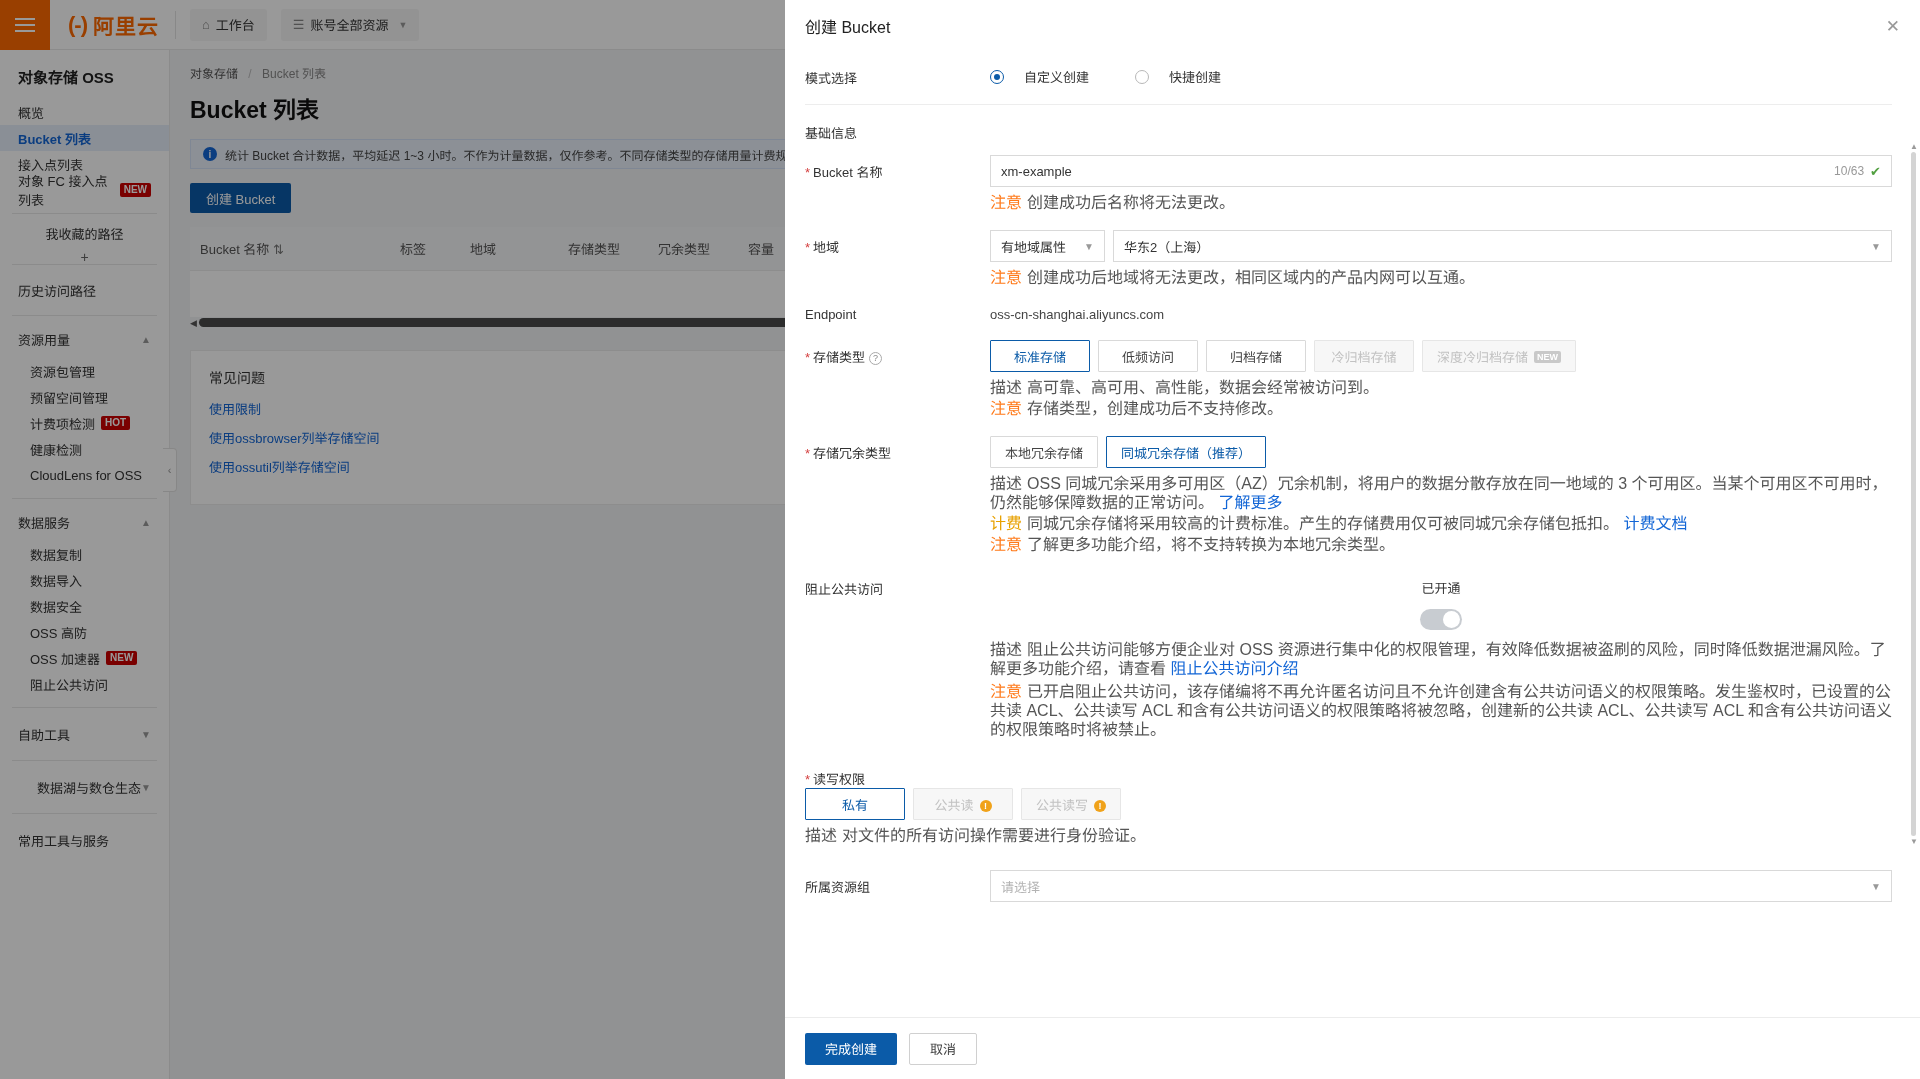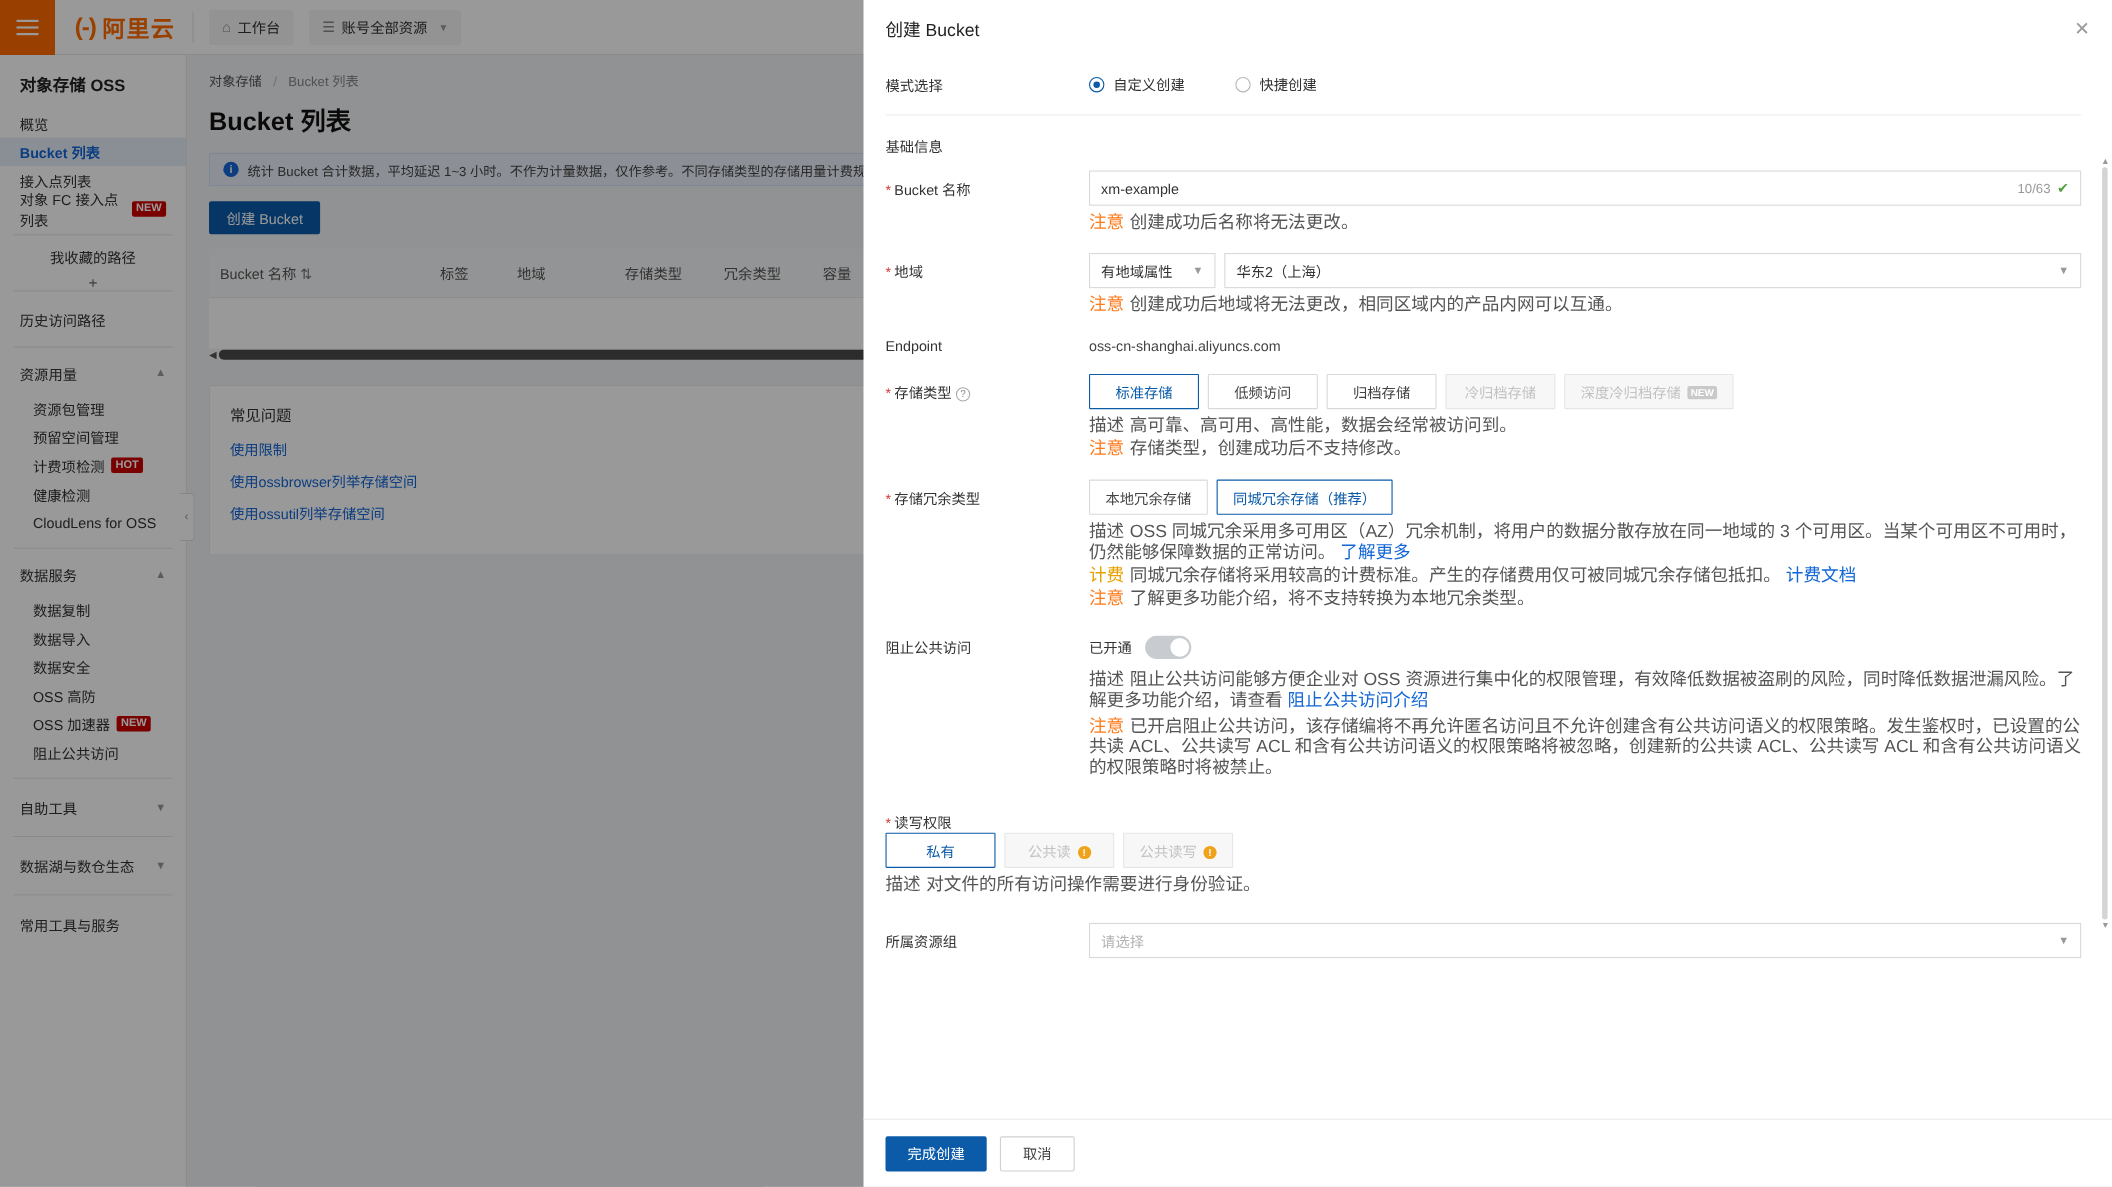--- a/index.html
+++ b/index.html
@@ -122,21 +122,21 @@
 
   
   .frow { display: flex; padding: 9px 0; }
   .flabel { width: 185px; flex: none; font-size: 13px; color: #333; padding-top: 7px; }
   .flabel .req { color: #d43f3f; margin-right: 3px; }
   .fctl { flex: 1; min-width: 0; }
   .sec-title { font-size: 13px; color: #333; padding: 14px 0 4px 0; }
   .hr { height: 1px; background: #ededed; margin: 8px 0 4px 0; }
 
   .radio-line { display: flex; align-items: center; gap: 46px; padding-top: 6px; }
-  .radio { display: flex; align-items: center; gap: 8px; font-size: 13px; color: #333; cursor: pointer; }
+  .radio { display: flex; align-items: center; gap: 20px; font-size: 13px; color: #333; cursor: pointer; }
   .rdot { width: 14px; height: 14px; border-radius: 50%; border: 1px solid #b8b8b8; background: #fff;
           position: relative; flex: none; }
   .rdot.on { border-color: #0b5ba8; }
   .rdot.on::after { content: ""; position: absolute; top: 3px; left: 3px; width: 6px; height: 6px;
                     border-radius: 50%; background: #0b5ba8; }
 
   .inp { width: 100%; height: 32px; border: 1px solid #d9d9d9; display: flex; align-items: center;
          padding: 0 10px; font-size: 13px; color: #333; background: #fff; }
   .inp .counter { margin-left: auto; color: #999; font-size: 12px; }
   .ok { color: #52a041; font-size: 13px; margin-left: 6px; }
@@ -160,21 +160,21 @@
   .seg button.dis { color: #c2c2c2; background: #f7f7f7; border-color: #e6e6e6; cursor: not-allowed; }
   .seg button .nw { font-size: 9px; font-weight: 700; color: #fff; background: #c9c9c9;
                     border-radius: 2px; padding: 1px 3px; margin-left: 6px; vertical-align: 2px; }
   .warn-dot { display: inline-block; width: 12px; height: 12px; border-radius: 50%; background: #f0a21a;
               color: #fff; font-size: 9px; line-height: 12px; text-align: center; margin-left: 6px;
               vertical-align: 1px; font-weight: 700; }
   .q { display: inline-flex; width: 13px; height: 13px; border-radius: 50%; border: 1px solid #aaa;
        color: #888; font-size: 9px; align-items: center; justify-content: center; margin-left: 4px;
        vertical-align: 1px; }
 
-  .toggle-line { display: flex; align-items: center; gap: 12px; padding-top: 6px; }
+  .toggle-line { display: flex; align-items: center; gap: 12px; padding-top: 6px; flex-direction: column; }
   .toggle-line .lb { font-size: 13px; color: #333; }
   .switch { width: 42px; height: 21px; border-radius: 11px; background: #c8ccd1; position: relative; cursor: pointer; }
   .switch::after { content: ""; position: absolute; top: 2px; right: 2px; width: 17px; height: 17px;
                    border-radius: 50%; background: #fff; }
 
   .drawer-sb { position: absolute; right: 3px; top: 92px; width: 7px; height: 700px; }
   .drawer-sb .tr { position: absolute; top: 8px; bottom: 8px; left: 1px; width: 5px;
                    background: #d4d4d4; border-radius: 3px; }
   .drawer-sb .up, .drawer-sb .dn { position: absolute; left: 0; color: #9a9a9a; font-size: 8px; }
   .drawer-sb .up { top: -2px; } .drawer-sb .dn { bottom: -2px; }
@@ -316,21 +316,21 @@
   <div class="side-item pad">
     <span>阻止公共访问</span>
   </div>
 
   <div class="side-sep"></div>
   <div class="side-row" style="height:32px;">
     <span>自助工具</span>
     <span class="chev">▼</span>
   </div>
   <div class="side-sep"></div>
-  <div class="side-row" style="height:32px;">
+  <div class="side-row" style="height:32px;justify-content:flex-end;">
     <span>数据湖与数仓生态</span>
     <span class="chev">▼</span>
   </div>
   <div class="side-sep"></div>
   <div class="side-item" style="height:32px;">
     <span>常用工具与服务</span>
   </div>
 </div>
 <div class="collapse-handle">‹</div>
 

